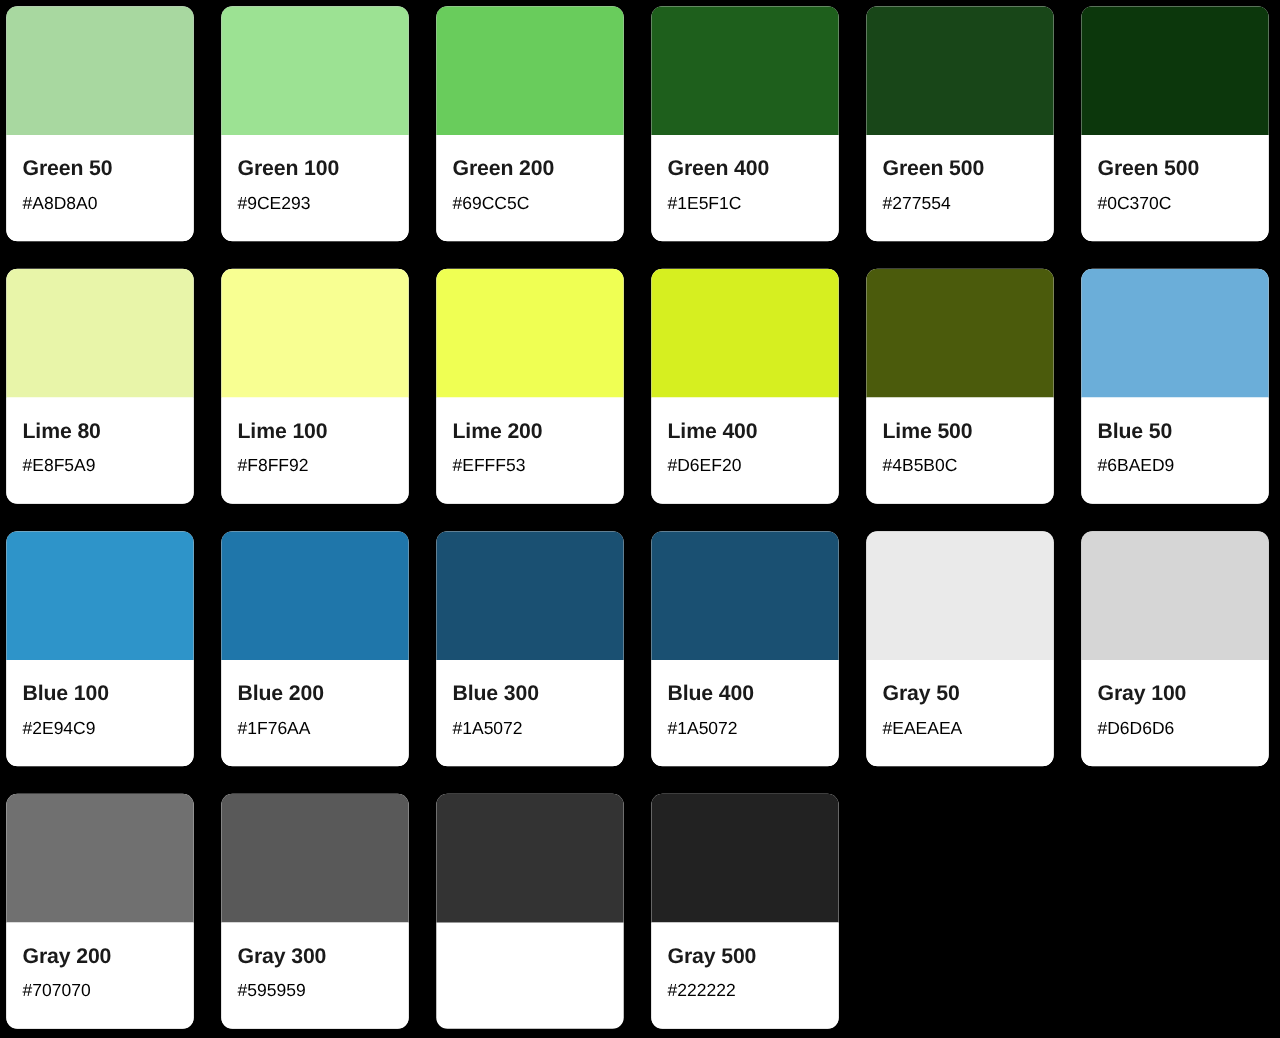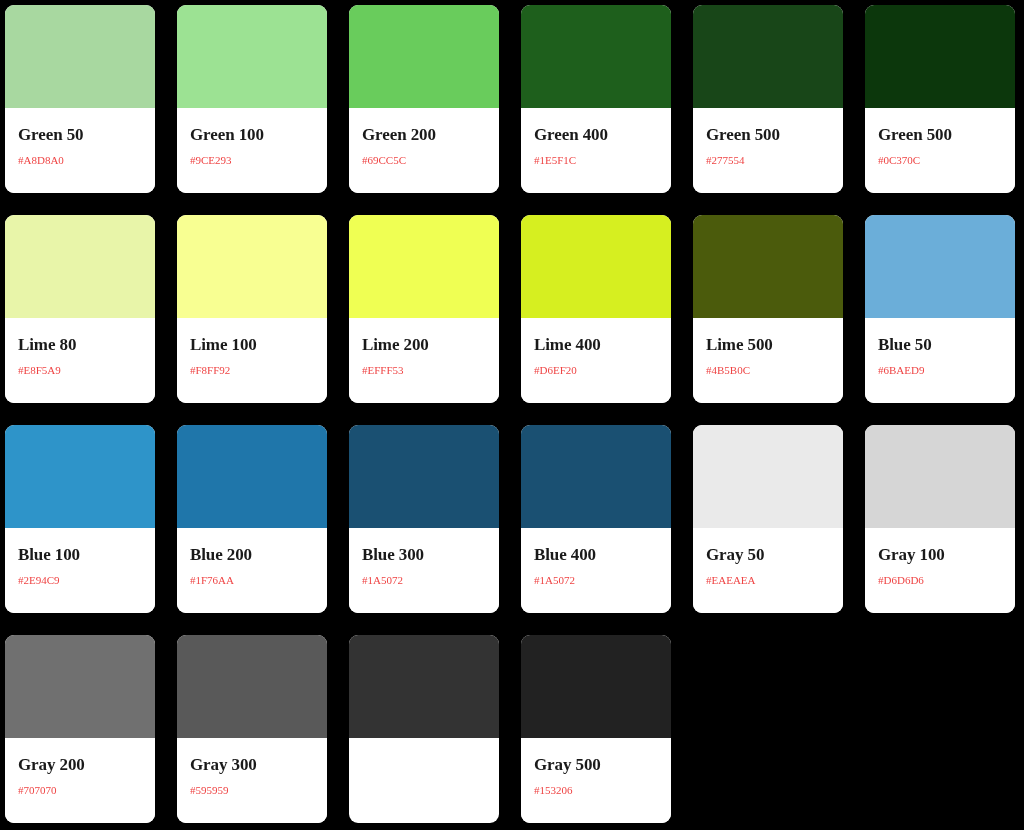--- a/index.html
+++ b/index.html
@@ -46,36 +46,35 @@
     background-color: #cccccc;
   }
 
   .swatch-info {
     flex: 1 1 auto;
     background: #ffffff;
     padding: 17px 13px 0 13px;
     display: flex;
     flex-direction: column;
     align-items: flex-start;
-    font-family: Liberation Serif, serif;
   }
 
   .swatch-name {
     font-size: 17px;
     font-weight: bold;
     color: #1a1a1a;
     line-height: 1.15;
     letter-spacing: -0.1px;
     white-space: nowrap;
   }
 
   .swatch-hex {
-    font-size: 11px;
+    font-size: 14px;
     font-weight: normal;
-    color: #ef4444;
+    color: #000000;
     line-height: 1.15;
     margin-top: 9px;
     white-space: nowrap;
   }
 </style>
 </head>
 <body style="background: rgb(0, 0, 0);">
 
 <div class="palette-grid">
     <div class="swatch-card">
@@ -218,16 +217,16 @@
         <div class="swatch-hex">#595959</div>
       </div>
     </div>
     <div class="swatch-card">
       <div class="swatch-color" style="background-color: rgb(51, 51, 51);"></div>
     </div>
     <div class="swatch-card">
       <div class="swatch-color" style="background-color: rgb(34, 34, 34);"></div>
       <div class="swatch-info">
         <div class="swatch-name">Gray 500</div>
-        <div class="swatch-hex">#153206</div>
+        <div class="swatch-hex">#222222</div>
       </div>
     </div>
   </div>
 
 </body></html>

